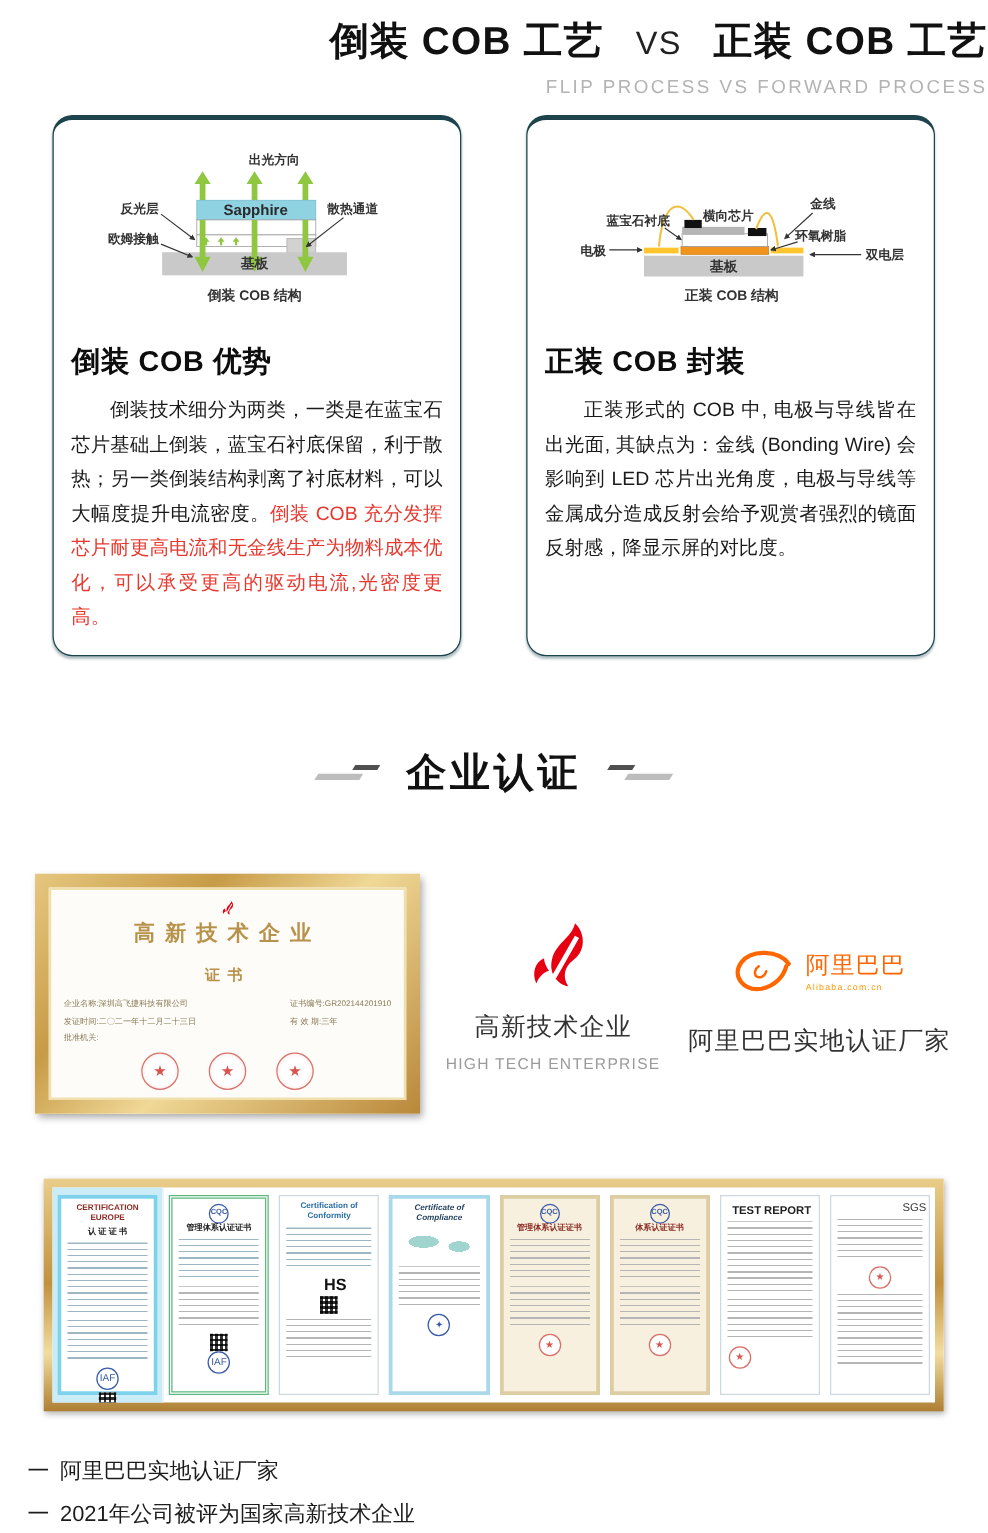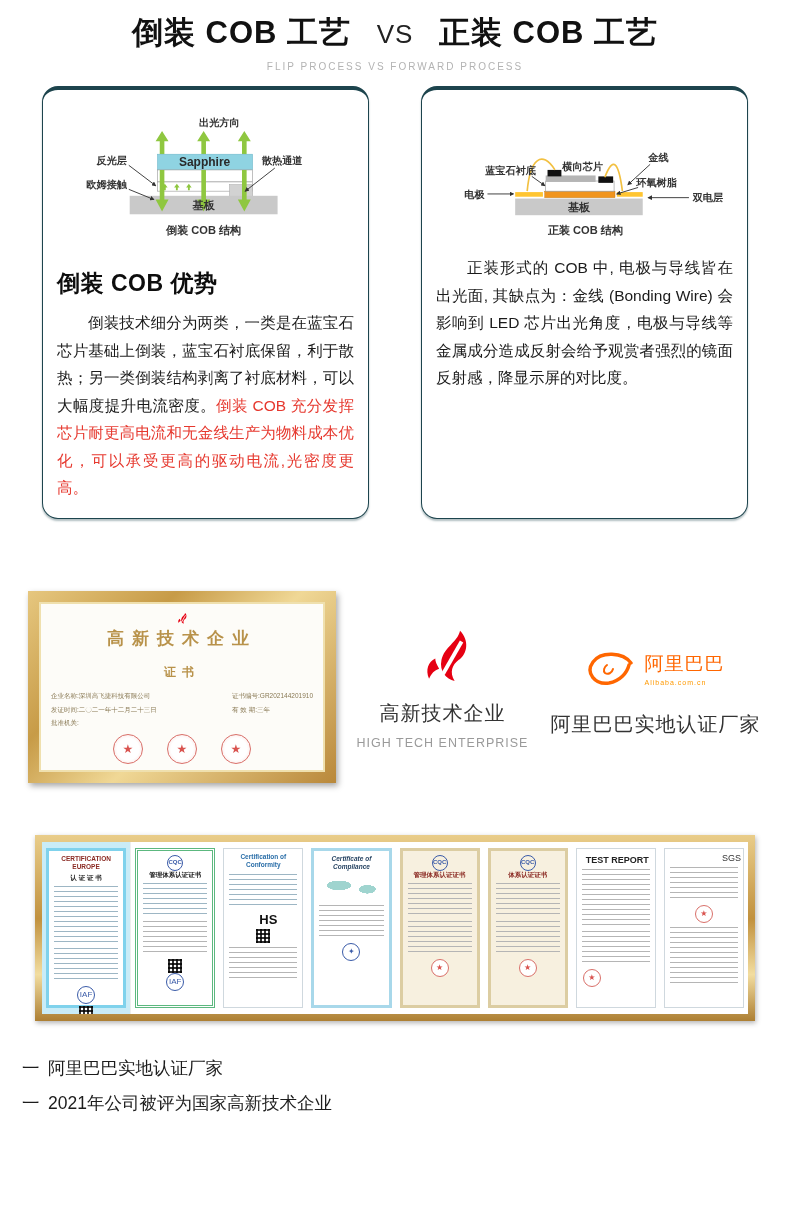--- a/index.html
+++ b/index.html
@@ -1,24 +1,24 @@
 <!DOCTYPE html>
 <html><head>
 <meta charset="utf-8">
 <style>
   * { margin:0; padding:0; box-sizing:border-box; }
   html,body { background:#fff; }
   body { width:790px; font-family:"Liberation Sans","DejaVu Sans",sans-serif; color:#222; }
   .page { width:790px; padding-top:12px; background:#fff; }
 
   
-  .hdr { text-align:center; }
+  .hdr { text-align:right; }
   .hdr-title { font-size:31px; font-weight:bold; color:#111; letter-spacing:1px; }
   .hdr-title .vs { font-size:26px; font-weight:normal; color:#222; margin:0 16px; }
-  .hdr-sub { margin-top:7px; font-size:10px; color:#b3b3b3; letter-spacing:2px; }
+  .hdr-sub { margin-top:7px; font-size:15px; color:#b3b3b3; letter-spacing:2px; }
 
   
   .panels { display:flex; gap:52px; padding:0 42px; margin-top:14px; }
   .panel { flex:1; border:1px solid #1d444d; border-top:4px solid #1d444d;
            border-radius:16px; background:#fff; padding:6px 10px 16px;
            box-shadow:0 2px 2px rgba(29,68,77,.35); min-height:350px; }
   .diagram { width:100%; height:158px; display:block; }
   .panel h2 { font-size:23px; font-weight:bold; color:#0d0d0d; margin:14px 4px 10px; letter-spacing:.5px; }
   .panel p { font-size:15.5px; line-height:1.78; text-align:justify; padding:0 4px; text-indent:2em; color:#1a1a1a; }
   .red { color:#e6382e; }
@@ -186,25 +186,37 @@
         <line x1="108" y1="79" x2="122" y2="89" stroke="#333" stroke-width="1" marker-end="url(#ah2)"></line>
         <text class="dlabel" x="163" y="72" text-anchor="middle">横向芯片</text>
         <text class="dlabel" x="243" y="89" text-anchor="middle">环氧树脂</text>
         <line x1="223" y1="91" x2="200" y2="98" stroke="#333" stroke-width="1" marker-end="url(#ah2)"></line>
         <text class="dlabel" x="57" y="102" text-anchor="end">电极</text>
         <line x1="60" y1="98" x2="88" y2="98" stroke="#333" stroke-width="1" marker-end="url(#ah2)"></line>
         <text class="dlabel" x="282" y="106" text-anchor="start">双电层</text>
         <line x1="278" y1="102" x2="234" y2="102" stroke="#333" stroke-width="1" marker-end="url(#ah2)"></line>
         <text class="dcap" x="166" y="141" text-anchor="middle">正装 COB 结构</text>
       </svg>
+      <h2>正装 COB 封装</h2>
       <p>正装形式的 COB 中, 电极与导线皆在出光面, 其缺点为：金线 (Bonding Wire) 会影响到 LED 芯片出光角度，电极与导线等金属成分造成反射会给予观赏者强烈的镜面反射感，降显示屏的对比度。</p>
     </div>
   </div>
 
   <div class="sec-hd">
+    <div class="sec-row">
+      <span class="deco left">
+          <i class="d1"></i>
+          <i class="d2"></i>
+        </span>
+      <span class="sec-title">企业认证</span>
+      <span class="deco right">
+          <i class="d1"></i>
+          <i class="d2"></i>
+        </span>
+    </div>
   </div>
 
   <div class="row1">
     <div class="frame">
       <div class="frame-in">
         <svg class="cert-flame" viewBox="0 0 80 80">
           <path d="M30,42 C21,46 17,57 22,68 C25,61 29,57 35,55 C32,50 30,46 30,42 Z" fill="#e60012"></path>
           <path d="M62,6 C58,22 42,26 38,44 C35,58 44,69 55,71 C48,60 52,50 60,44 C72,36 74,18 62,6 Z" fill="#e60012"></path>
           <path d="M40,62 L64,20" stroke="#fdfcf8" stroke-width="5"></path>
         </svg>

